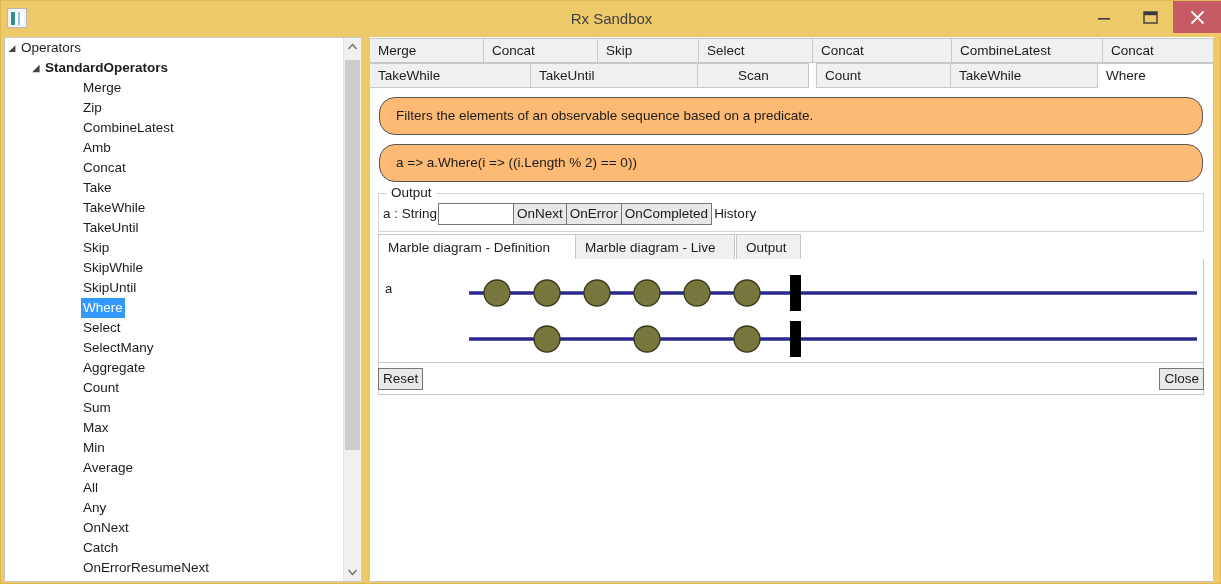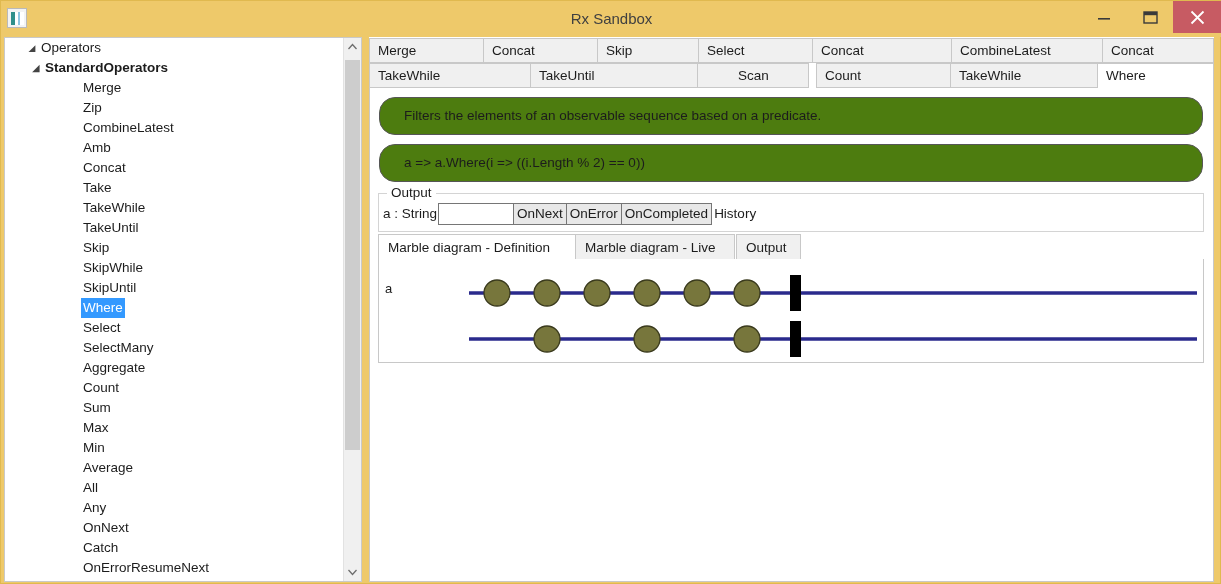--- a/index.html
+++ b/index.html
@@ -101,21 +101,21 @@
     color: #ffffff;
   }
   .arrow {
     display: inline-block;
     width: 14px;
     text-align: center;
     font-size: 9px;
     color: #444;
     vertical-align: middle;
   }
-  .ind0 { padding-left: 20px; }
+  .ind0 { padding-left: 0; }
   .ind1 { padding-left: 24px; font-weight: bold; }
   .ind2 { padding-left: 76px; }
 
   
   #tree-scroll {
     position: absolute;
     right: 0; top: 0;
     width: 18px;
     height: 543px;
     background: #f0f0f0;
@@ -190,24 +190,24 @@
     box-sizing: border-box;
   }
 
   .rounded-box {
     position: absolute;
     left: 9px;
     width: 824px;
     border: 1px solid #565656;
     border-radius: 16px;
     box-sizing: border-box;
-    background: #4d7c0f;
-    font-size: 13.5px;
-    color: #1c1c1c;
-    padding-left: 24px;
+    background: #fdba74;
+    font-size: 13.5px;
+    color: #1c1c1c;
+    padding-left: 16px;
   }
   #desc-box {
     top: 9px;
     height: 38px;
     line-height: 36px;
   }
   #expr-box {
     top: 56px;
     height: 38px;
     line-height: 36px;
@@ -480,16 +480,20 @@
             <g>
               <line x1="90" y1="80" x2="818" y2="80" stroke="#2a2a8c" stroke-width="3.5"></line>
               <circle cx="168" cy="80" r="13" fill="#77763c" stroke="#3a3a1d" stroke-width="1.3"></circle>
               <circle cx="268" cy="80" r="13" fill="#77763c" stroke="#3a3a1d" stroke-width="1.3"></circle>
               <circle cx="368" cy="80" r="13" fill="#77763c" stroke="#3a3a1d" stroke-width="1.3"></circle>
               <rect x="411" y="62" width="11" height="36" fill="#000000"></rect>
             </g>
           </svg>
       </div>
 
+      <div id="button-bar">
+        <div class="barbtn" id="btn-reset">Reset</div>
+        <div class="barbtn" id="btn-close-panel">Close</div>
+      </div>
 
     </div>
   </div>
 </div>
 
 </body></html>

